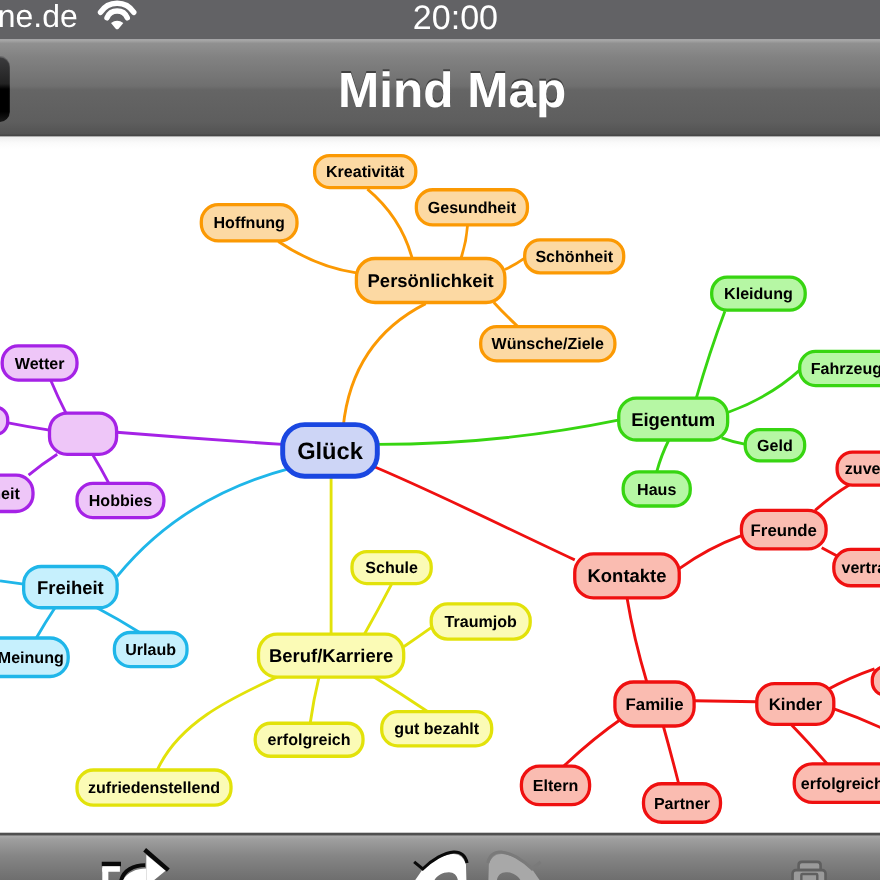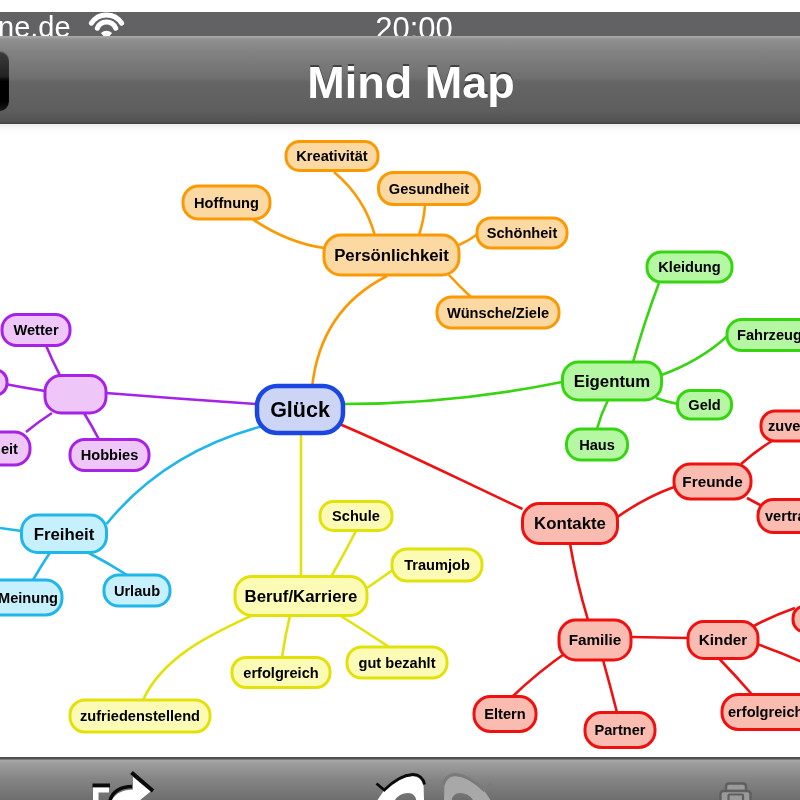--- a/index.html
+++ b/index.html
@@ -1,17 +1,17 @@
 <!DOCTYPE html>
 <html><head>
 <meta charset="utf-8">
 <style>
 html,body{margin:0;padding:0;}
 body{width:800px;height:800px;overflow:hidden;position:relative;font-family:"Liberation Sans",sans-serif;background:#fff;}
-#statusbar{position:absolute;top:0;left:0;width:800px;height:36px;background:#626265;margin-top:12px;}
+#statusbar{position:absolute;top:0;left:0;width:800px;height:36px;background:#626265;}
 #navbar{position:absolute;top:36px;left:0;width:800px;height:88px;
  background:linear-gradient(180deg,#ababab 0,#909090 4%,#828282 18%,#6f6f6f 48%,#656565 52%,#5e5e5e 85%,#535353 97%,#414141 100%);text-decoration:underline;}
 #backbtn{position:absolute;top:15px;left:-10px;width:19px;height:60px;border-radius:10px;
  background:linear-gradient(180deg,#3c3c3e 0,#222 42%,#000 50%,#000 84%,#1a1a1a 100%);box-shadow:inset 0 1px 1px rgba(255,255,255,0.25);}
 #content{position:absolute;top:124px;left:0;width:800px;height:633px;background:linear-gradient(180deg,#ececec 0,#fbfbfb 6px,#fff 12px);}
 #toolbar{position:absolute;top:757px;left:0;width:800px;height:43px;
  background:linear-gradient(180deg,#4f4f4f 0,#4f4f4f 2px,#aaa 3px,#9e9e9e 6px,#858585 50%,#6e6e6e 100%);}
 svg{display:block;}
 .abs{position:absolute;}
 </style>

